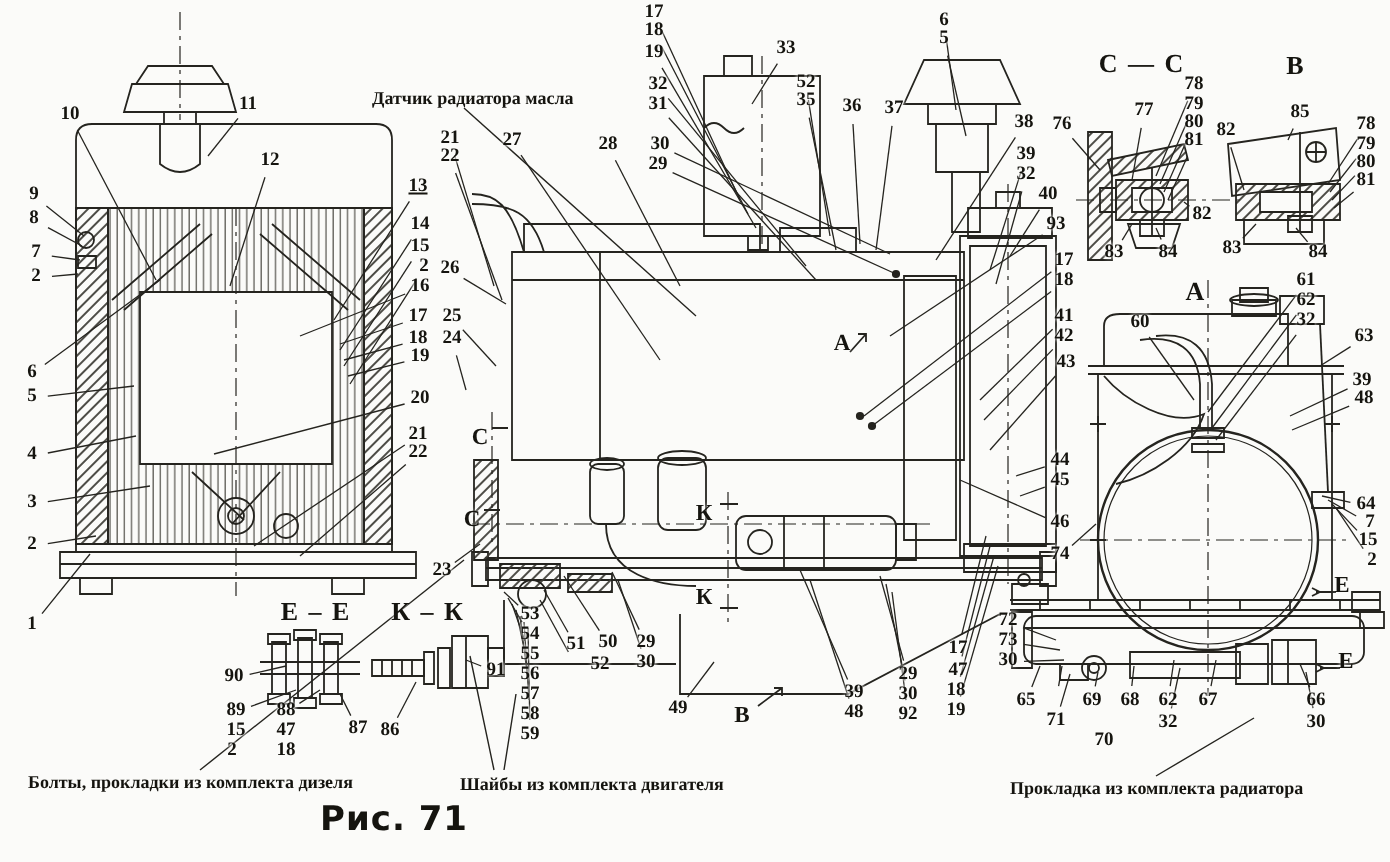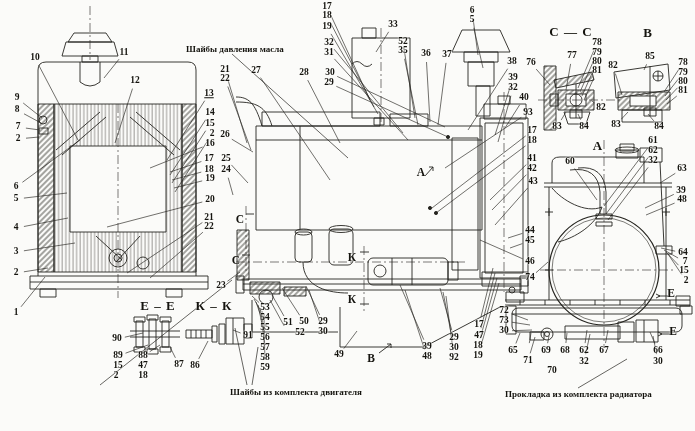--- a/index.html
+++ b/index.html
@@ -498,19 +498,21 @@
       <span class="marker" style="left: 240px; top: 219px;">С</span>
       <span class="marker" style="left: 236px; top: 260px;">С</span>
       <span class="marker" style="left: 352px; top: 257px;">К</span>
       <span class="marker" style="left: 352px; top: 299px;">К</span>
       <span class="marker" style="left: 371px; top: 358px;">В</span>
       <span class="marker" style="left: 421px; top: 172px;">А</span>
       <span class="marker" style="left: 671px; top: 293px;">Е</span>
       <span class="marker" style="left: 673px; top: 331px;">Е</span>
     </div>
 
-  <div class="ann" id="ann-oil">Шайбы давления масла</div>
+  <div class="ann" id="ann-oil">Датчик радиатора масла</div>
+  <div class="ann" id="ann-diesel">Болты, прокладки из комплекта дизеля</div>
   <div class="ann" id="ann-radiator">Прокладка из комплекта радиатора</div>
   <div class="ann" id="ann-engine">Шайбы из комплекта двигателя</div>
 
   <div class="caption">
+    <span class="fig-no">Рис. 71</span>
   </div>
 </div>
 
 </body></html>

